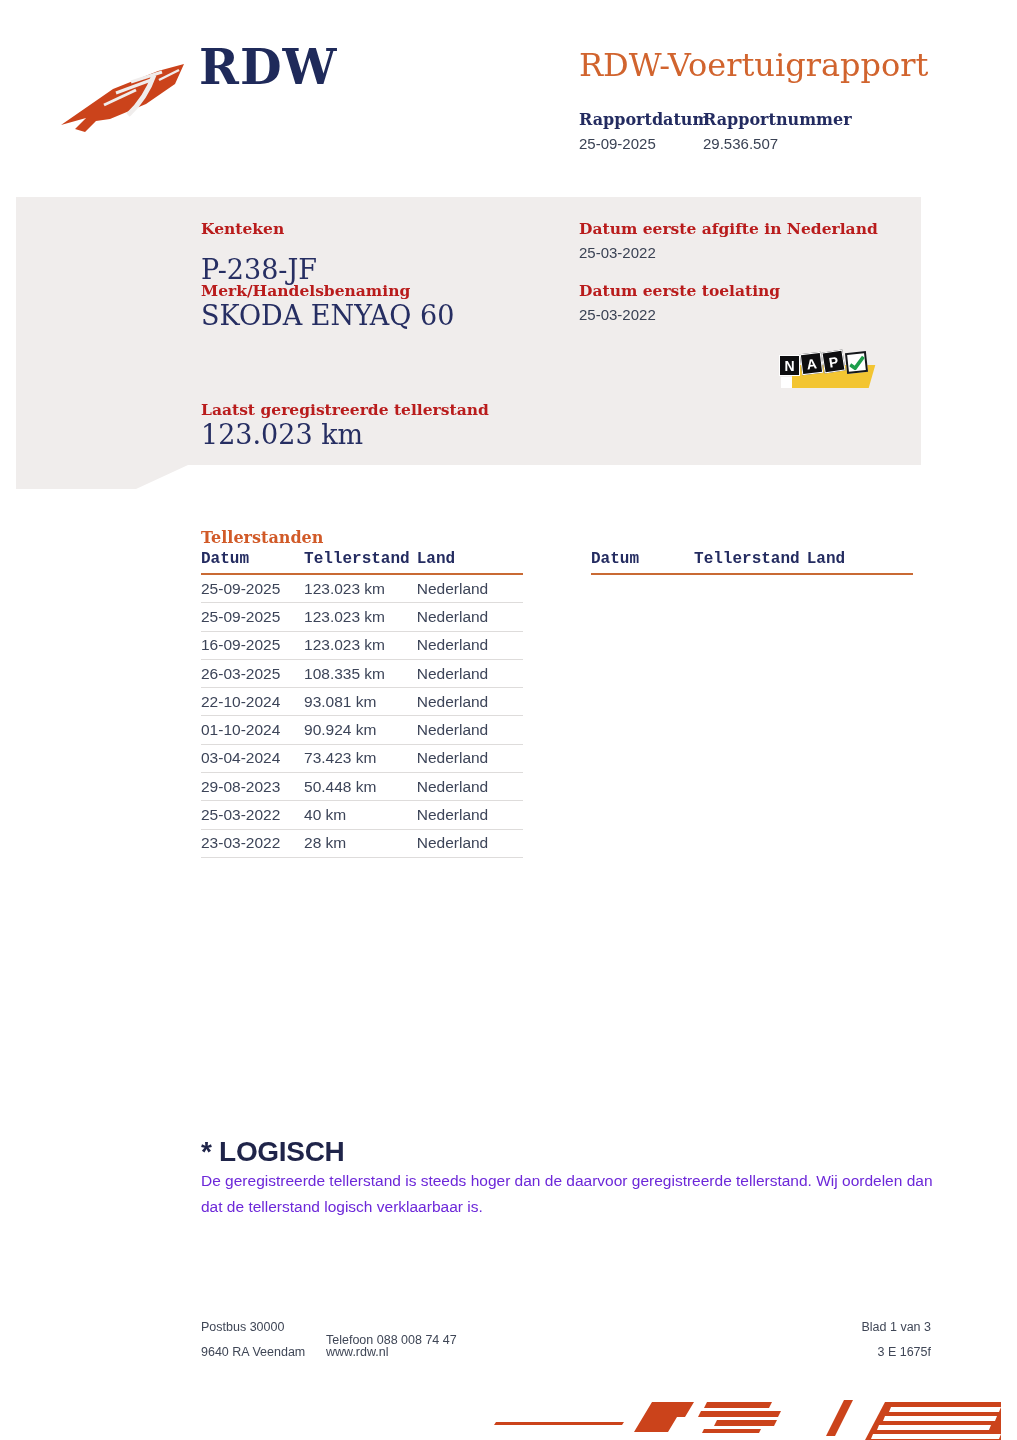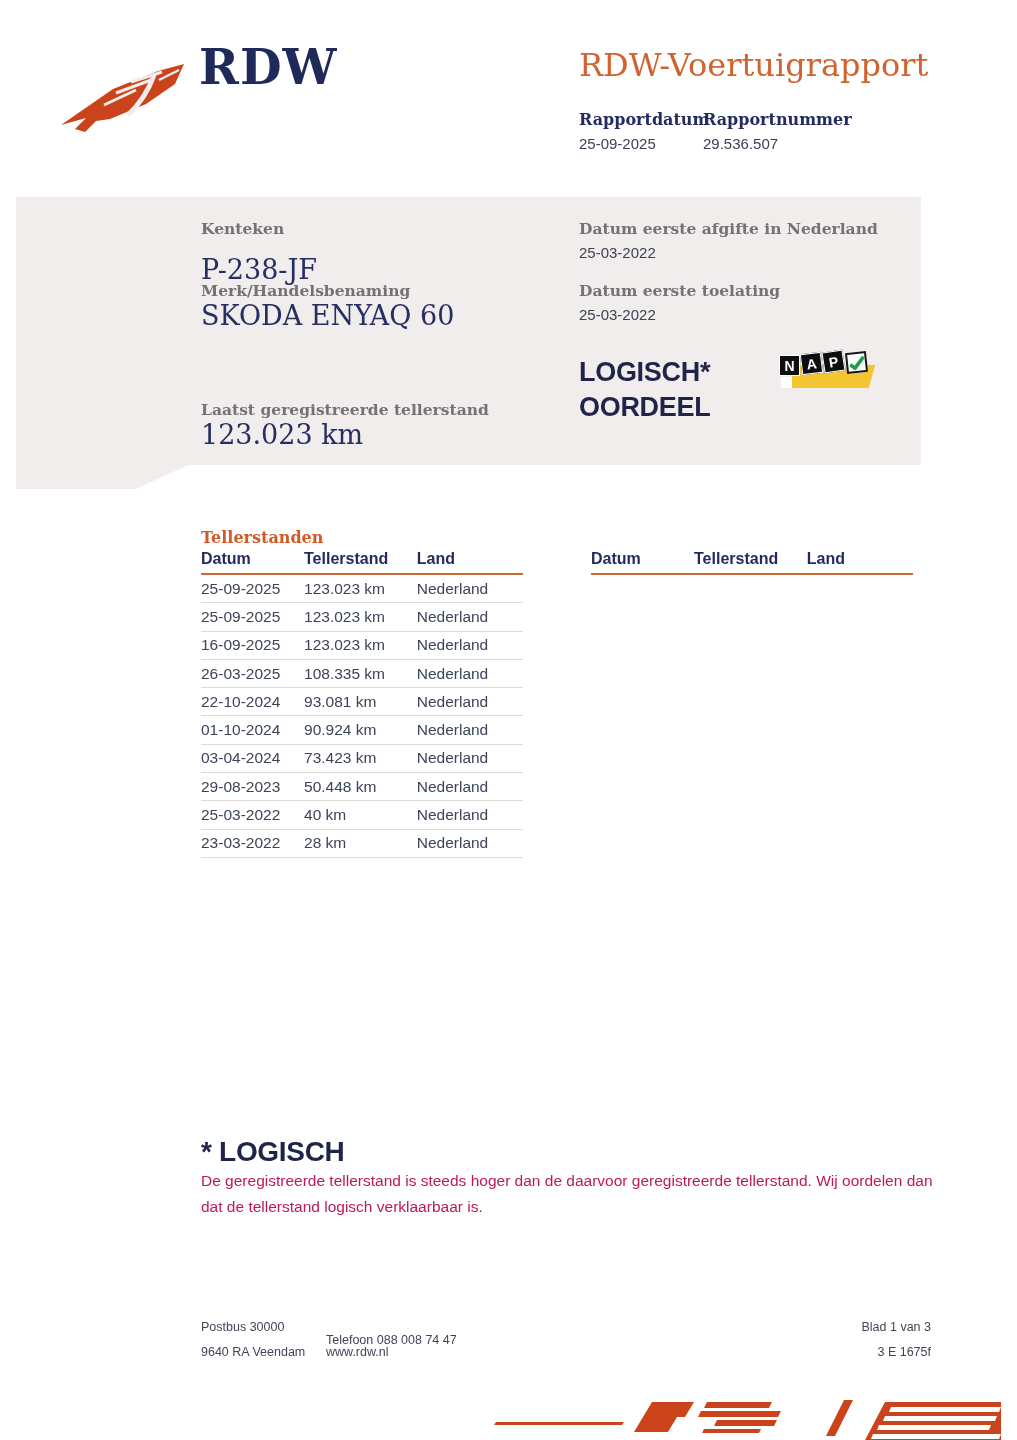--- a/index.html
+++ b/index.html
@@ -12,21 +12,21 @@
   
   .logo-text{left:183px;top:41px;font-family:"DejaVu Serif",serif;font-weight:bold;
     font-size:48px;line-height:1;color:#1F2A5A;letter-spacing:1px;}
   .doc-title{left:563px;top:46px;font-family:"DejaVu Serif",serif;font-size:32px;
     line-height:1.1;color:#D1642E;}
   .hdr-label{font-family:"DejaVu Serif",serif;font-weight:bold;font-size:16px;color:#232B60;}
   .hdr-value{font-size:15px;color:#3A4254;}
   
   .panel{left:0;top:195px;width:905px;height:292px;background:#F0EDEC;
     clip-path:polygon(0 0,905px 0,905px 268px,172px 268px,120px 292px,0 292px);}
-  .fld-label{font-family:"DejaVu Serif",serif;font-weight:bold;font-size:15.5px;color:#737373;}
+  .fld-label{font-family:"DejaVu Serif",serif;font-weight:bold;font-size:15.5px;color:#b91c1c;}
   .fld-big{font-family:"DejaVu Serif",serif;font-size:27px;color:#262E62;line-height:1.1;}
   .fld-small{font-size:15px;color:#3A4254;}
   .oordeel{font-weight:bold;font-size:27px;line-height:35px;color:#1F2449;letter-spacing:-0.3px;}
   
   .nap{left:763px;top:154px;width:100px;height:46px;}
   .nap-yellow{position:absolute;left:13px;top:14px;width:80px;height:23px;background:#F3C532;transform:skewX(-16deg);}
   .nap-notch{position:absolute;left:2px;top:26px;width:11px;height:11px;background:#ffffff;}
   .nap-tile{position:absolute;width:21px;height:21px;background:#0E0E10;color:#fff;
     font-weight:bold;font-size:14px;display:flex;align-items:center;justify-content:center;
     border:1px solid #ffffff;box-sizing:border-box;}
@@ -36,29 +36,29 @@
   .nap-check{position:absolute;left:67px;top:1px;width:21px;height:21px;background:#ffffff;
     border:2px solid #15171B;box-sizing:border-box;transform:rotate(-6deg);
     display:flex;align-items:center;justify-content:center;}
   
   .tbl-title{left:185px;top:526px;font-family:"DejaVu Serif",serif;font-weight:bold;
     font-size:16px;color:#D15A28;}
   .tbl{width:322px;top:548px;}
   .tbl-left{left:185px;}
   .tbl-right{left:575px;}
   .t-head,.t-row{display:grid;grid-template-columns:32% 35% 33%;}
-  .t-head{font-family:Liberation Sans, sans-serif;font-weight:bold;font-size:16px;color:#232B60;
+  .t-head{font-family:Liberation Mono, monospace;font-weight:bold;font-size:16px;color:#232B60;
     padding-bottom:5px;border-bottom:2px solid #C96A34;}
   .t-row{height:27.3px;align-items:center;font-size:15.5px;color:#3C4458;
     border-bottom:1px solid #DEDCDB;}
   .t-head span:nth-child(2),.t-row span:nth-child(2){text-align:left;}
   .t-head span:nth-child(3),.t-row span:nth-child(3){text-align:left;}
   
   .fn-title{left:185px;top:1134px;font-weight:bold;font-size:28px;color:#1F2449;letter-spacing:-0.3px;}
-  .fn-body{left:185px;top:1166px;width:745px;font-size:15.5px;line-height:25.5px;color:#be185d;}
+  .fn-body{left:185px;top:1166px;width:745px;font-size:15.5px;line-height:25.5px;color:#6d28d9;}
   
   .foot{font-size:12.5px;color:#3F4656;}
   .f-r{text-align:right;width:180px;left:735px;}
   
   .feather{left:42px;top:50px;}
   .stripes{right:0;bottom:0;}
 </style>
 </head>
 <body>
 
@@ -90,24 +90,20 @@
 
     <div class="abs fld-label" style="left:185px;top:203px;">Laatst geregistreerde tellerstand</div>
     <div class="abs fld-big" style="left:185px;top:223px;">123.023 km</div>
 
     <div class="abs fld-label" style="left:563px;top:22px;">Datum eerste afgifte in Nederland</div>
     <div class="abs fld-small" style="left:563px;top:47px;">25-03-2022</div>
 
     <div class="abs fld-label" style="left:563px;top:84px;">Datum eerste toelating</div>
     <div class="abs fld-small" style="left:563px;top:109px;">25-03-2022</div>
 
-    <div class="abs oordeel" style="left:563px;top:158px;">
-      <div>LOGISCH*</div>
-      <div>OORDEEL</div>
-    </div>
 
     <div class="abs nap">
       <div class="nap-yellow"></div>
       <div class="nap-notch"></div>
       <div class="nap-tile nap-n">N</div>
       <div class="nap-tile nap-a">A</div>
       <div class="nap-tile nap-p">P</div>
       <div class="nap-check">
         <svg width="16" height="14" viewBox="0 0 16 14">
           <polyline points="1,8 5.5,12 15,1.5" fill="none" stroke="#1D9E4B" stroke-width="3.6"></polyline>

